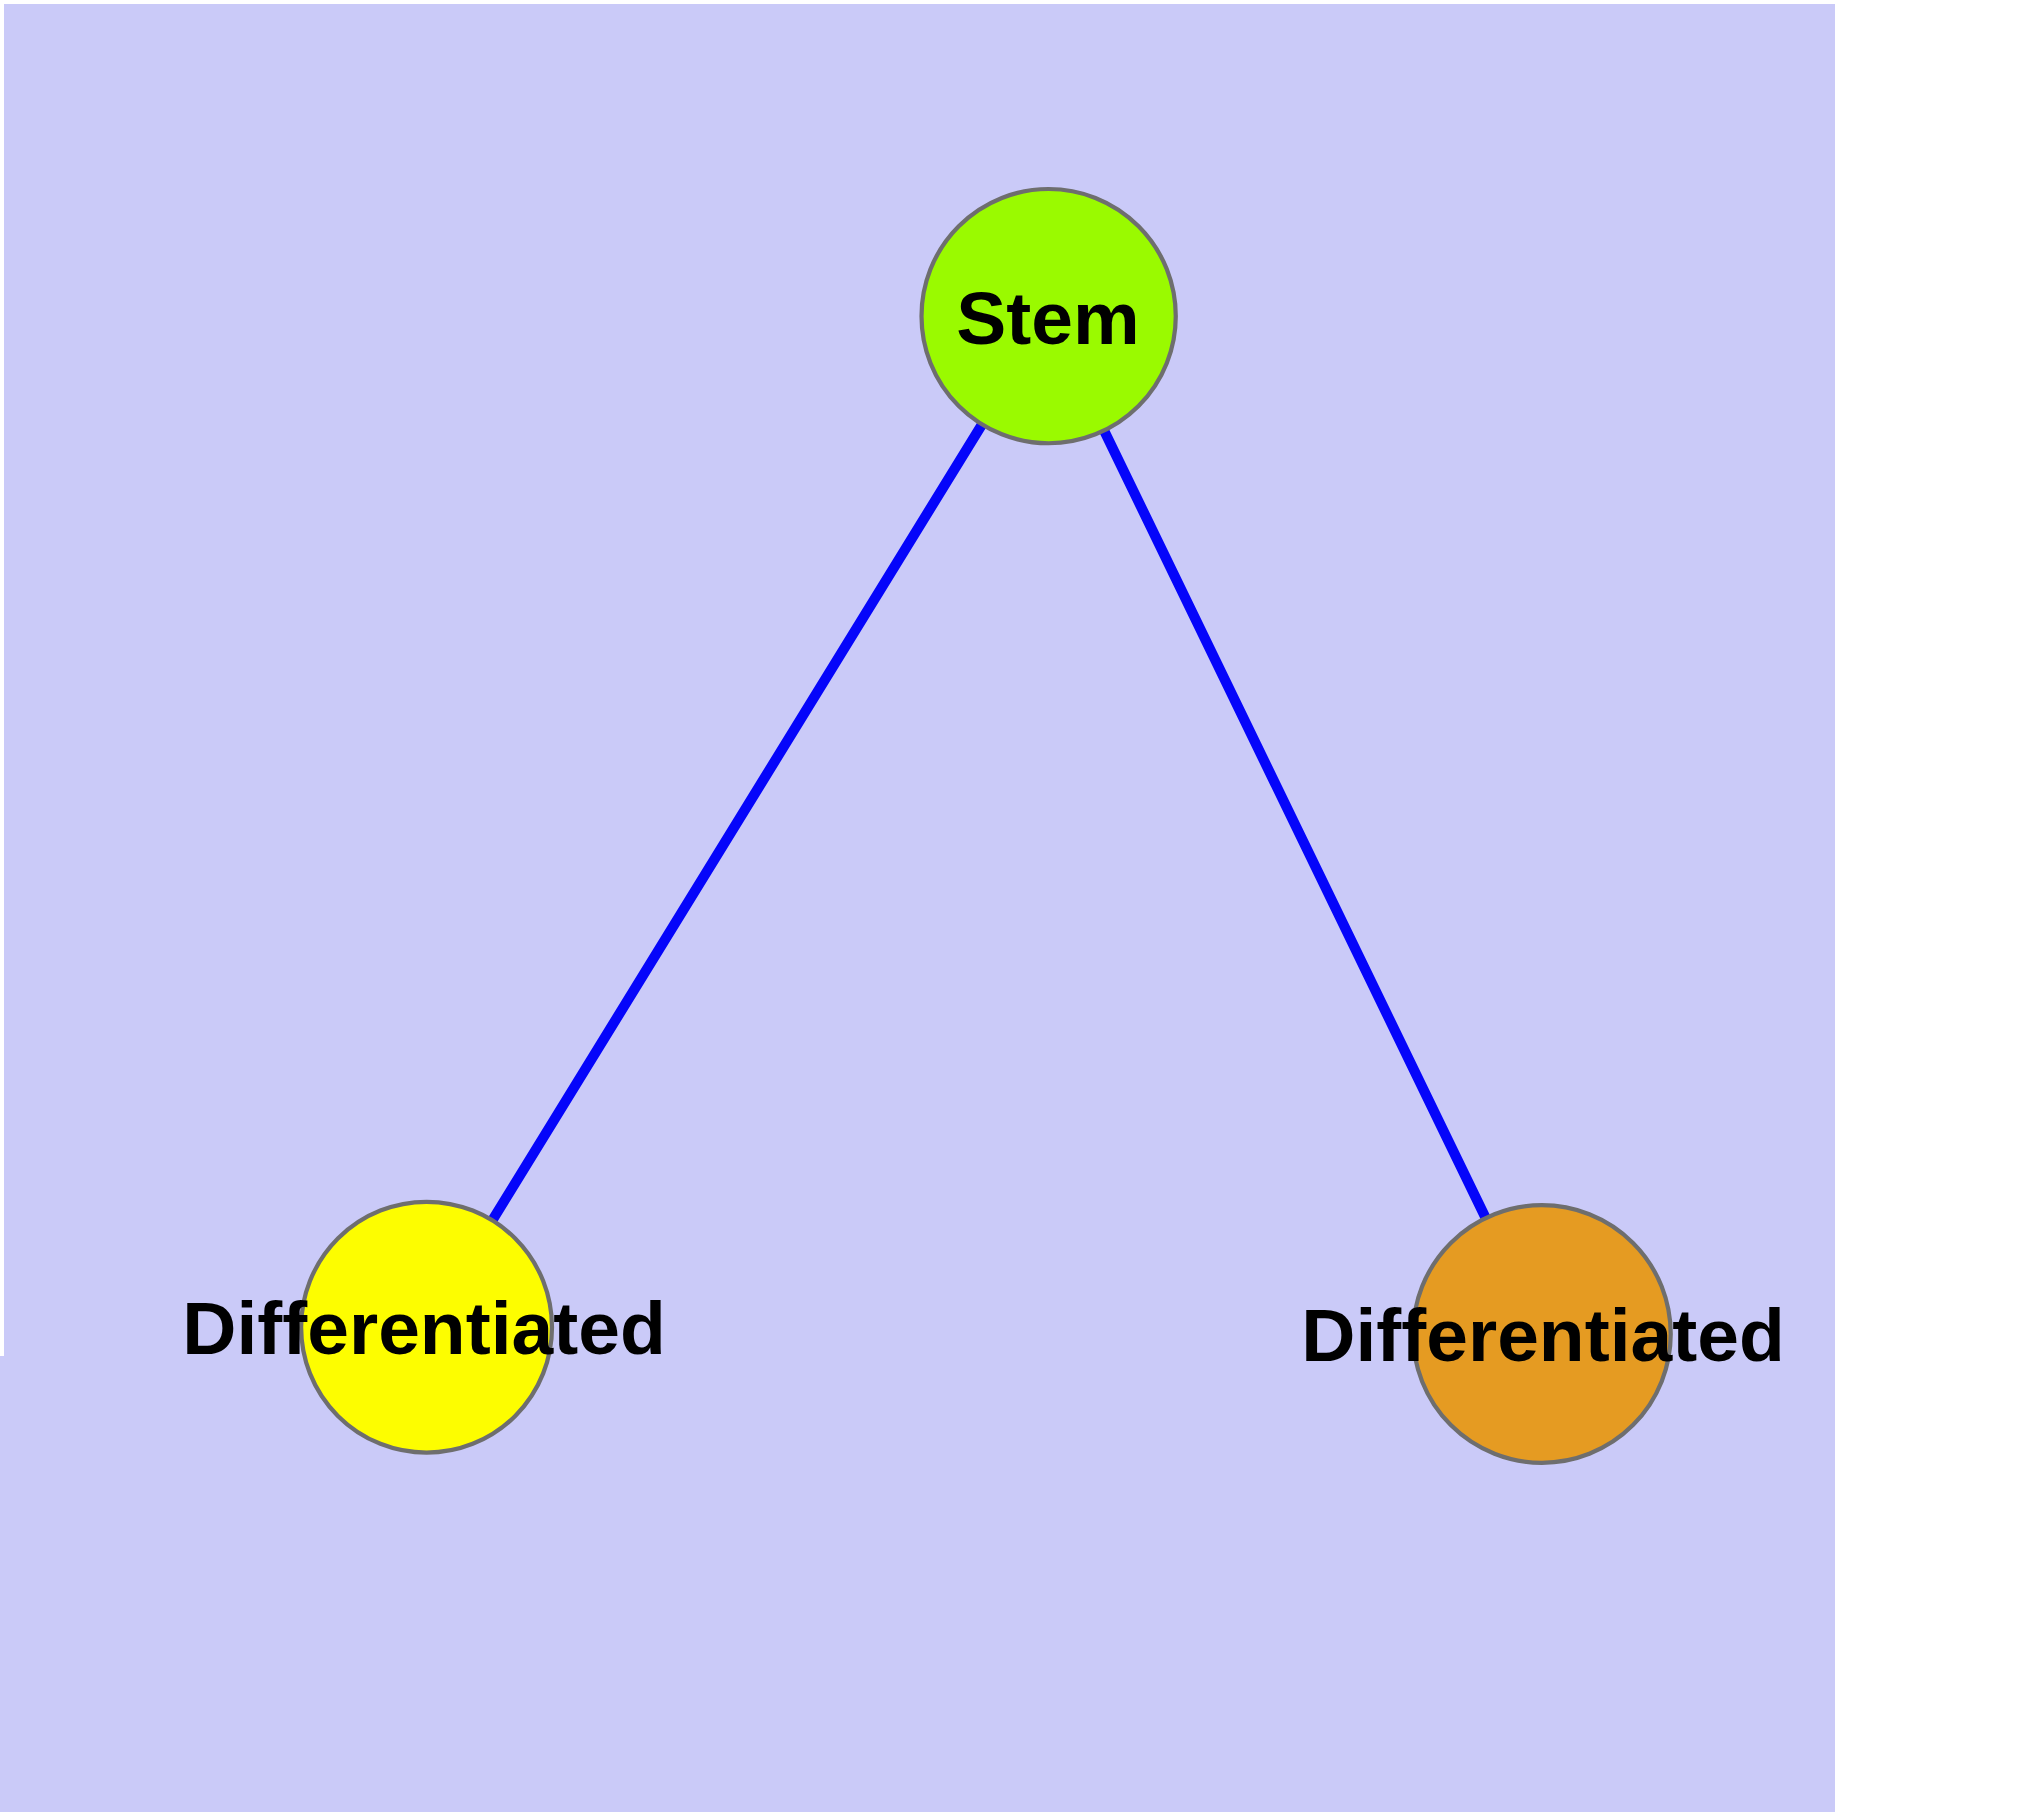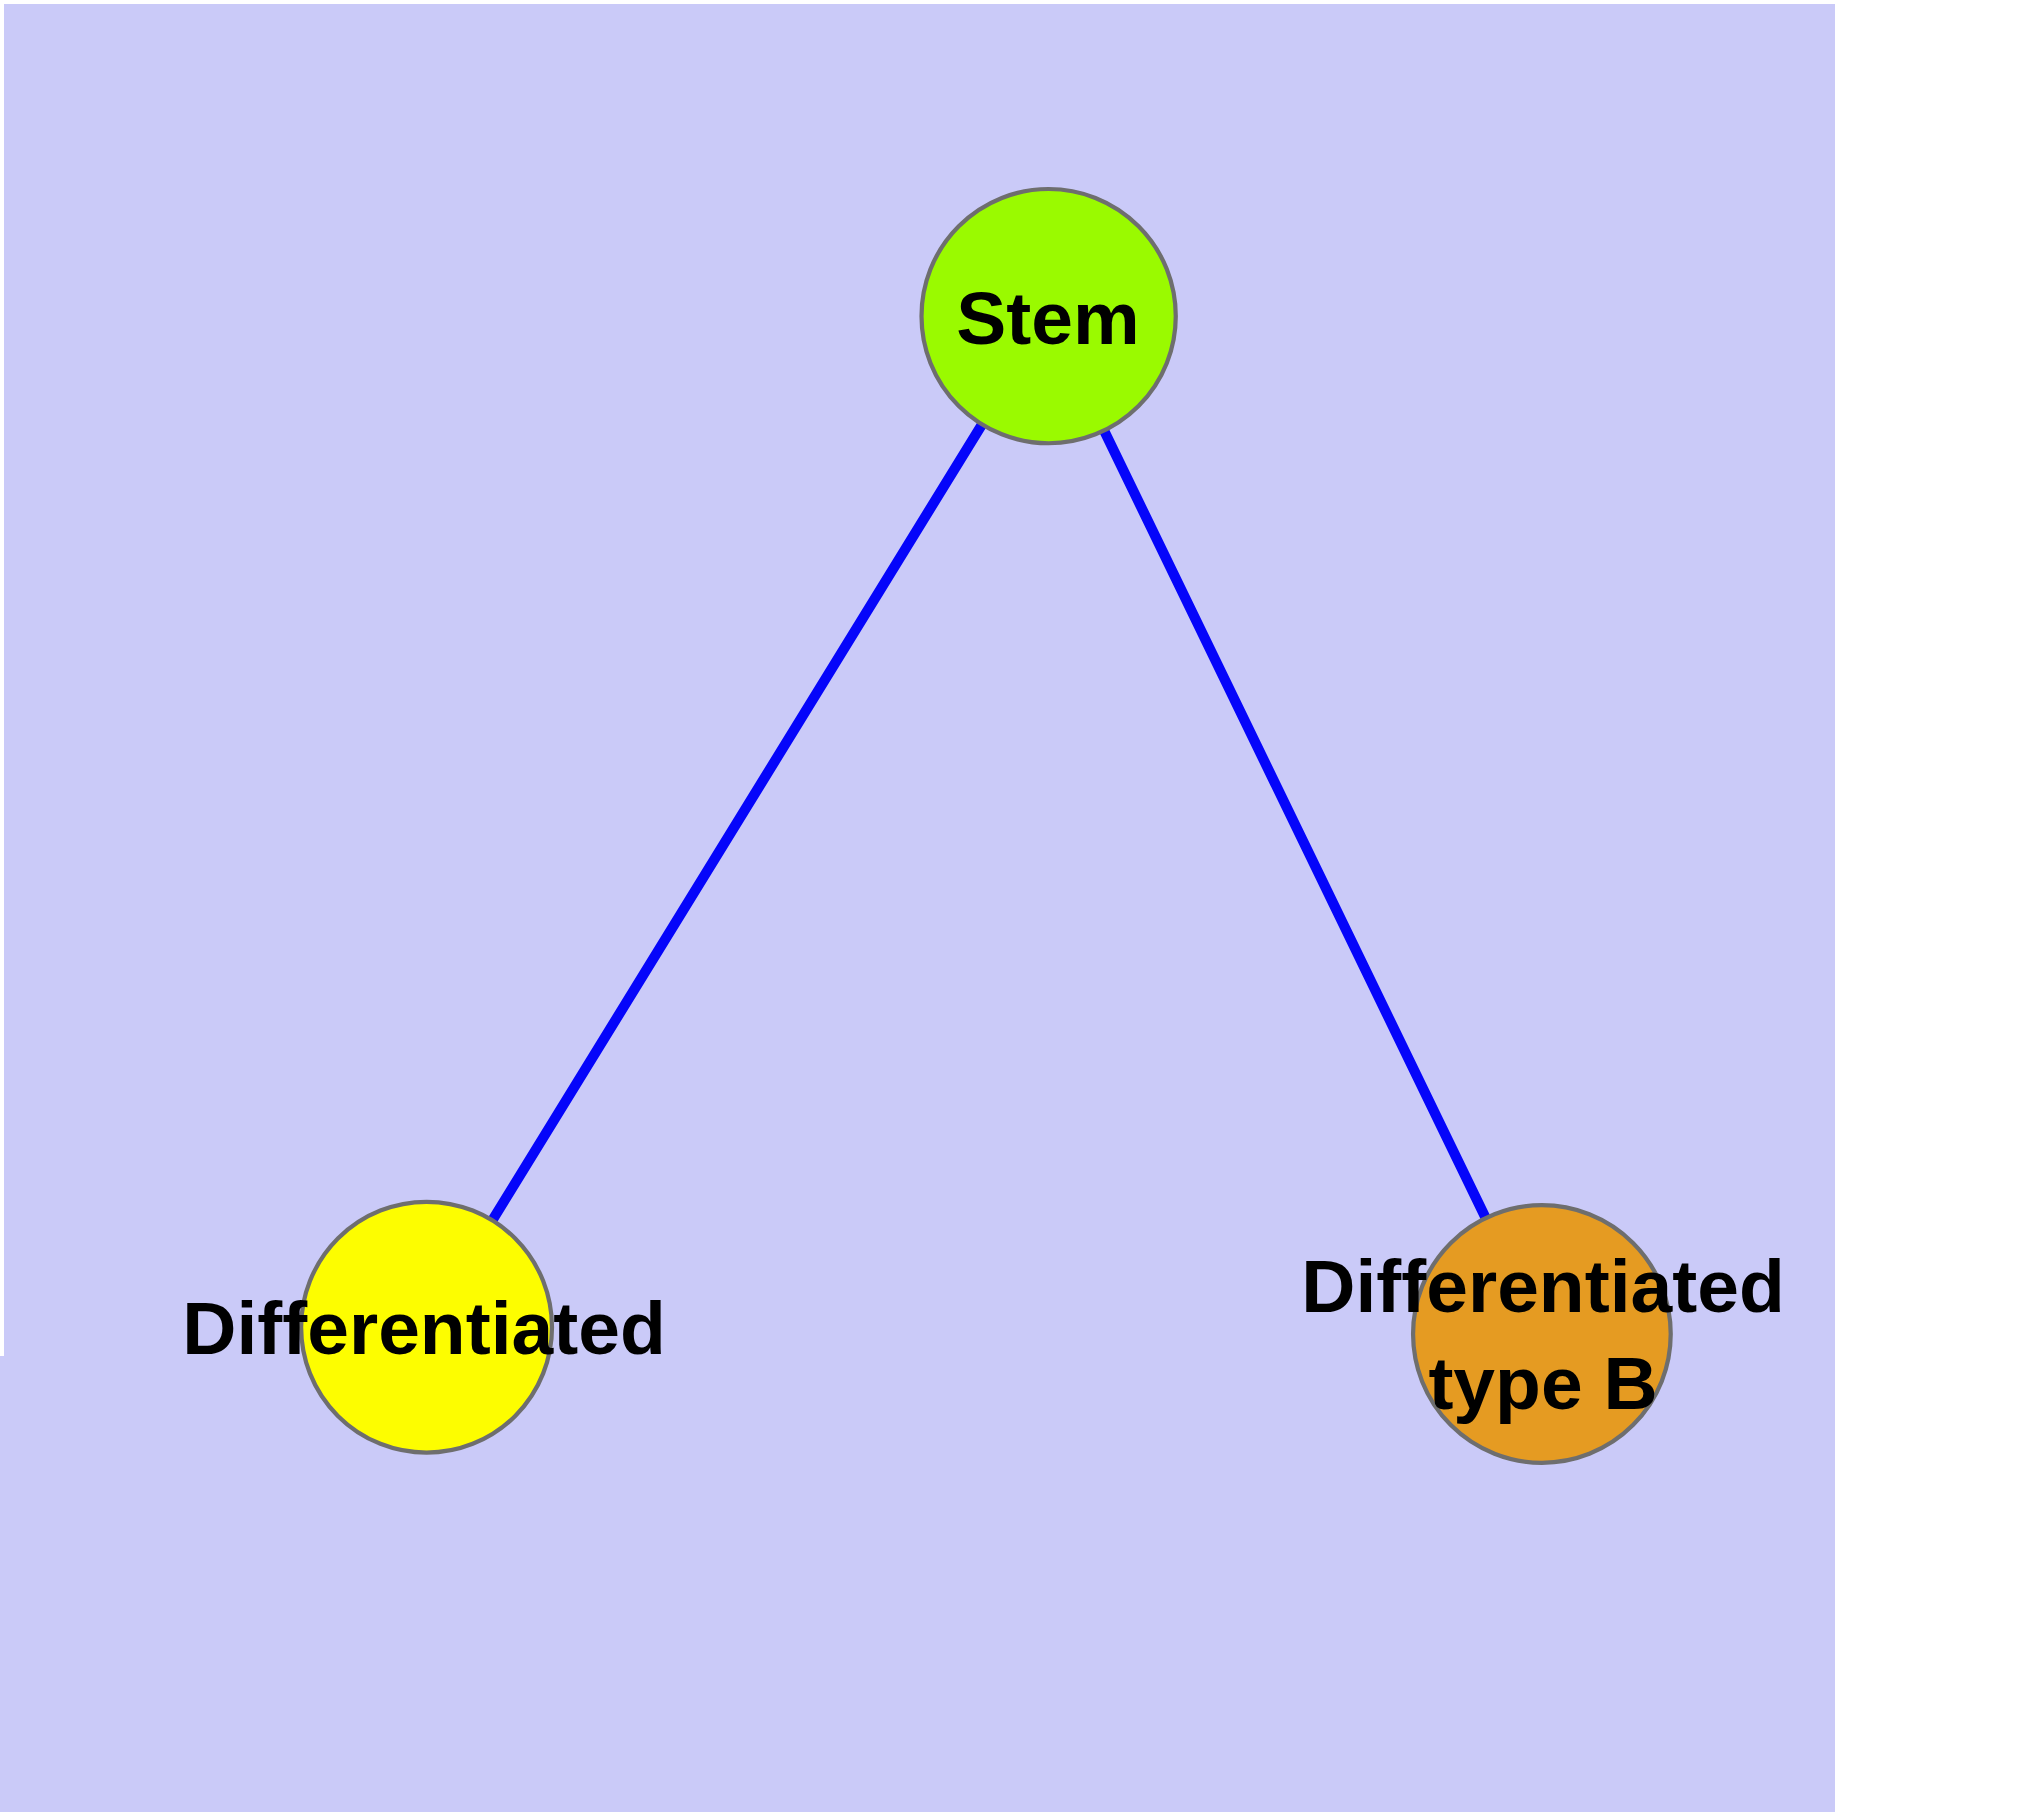--- a/index.html
+++ b/index.html
@@ -69,20 +69,19 @@
   <div class="node-label" style="left:1048px; top:318px;">
     <span>Stem</span>
   </div>
 
   <div class="node-label" style="left:424px; top:1328px;">
     <span>Differentiated</span>
   </div>
 
   <div class="node-label" style="left:1543px; top:1335px;">
     <span>Differentiated</span>
-    <span>type B</span>
   </div>
 
   <div class="frame-strip top"></div>
   <div class="frame-strip left"></div>
 
 </div>
 
 
 </body></html>

